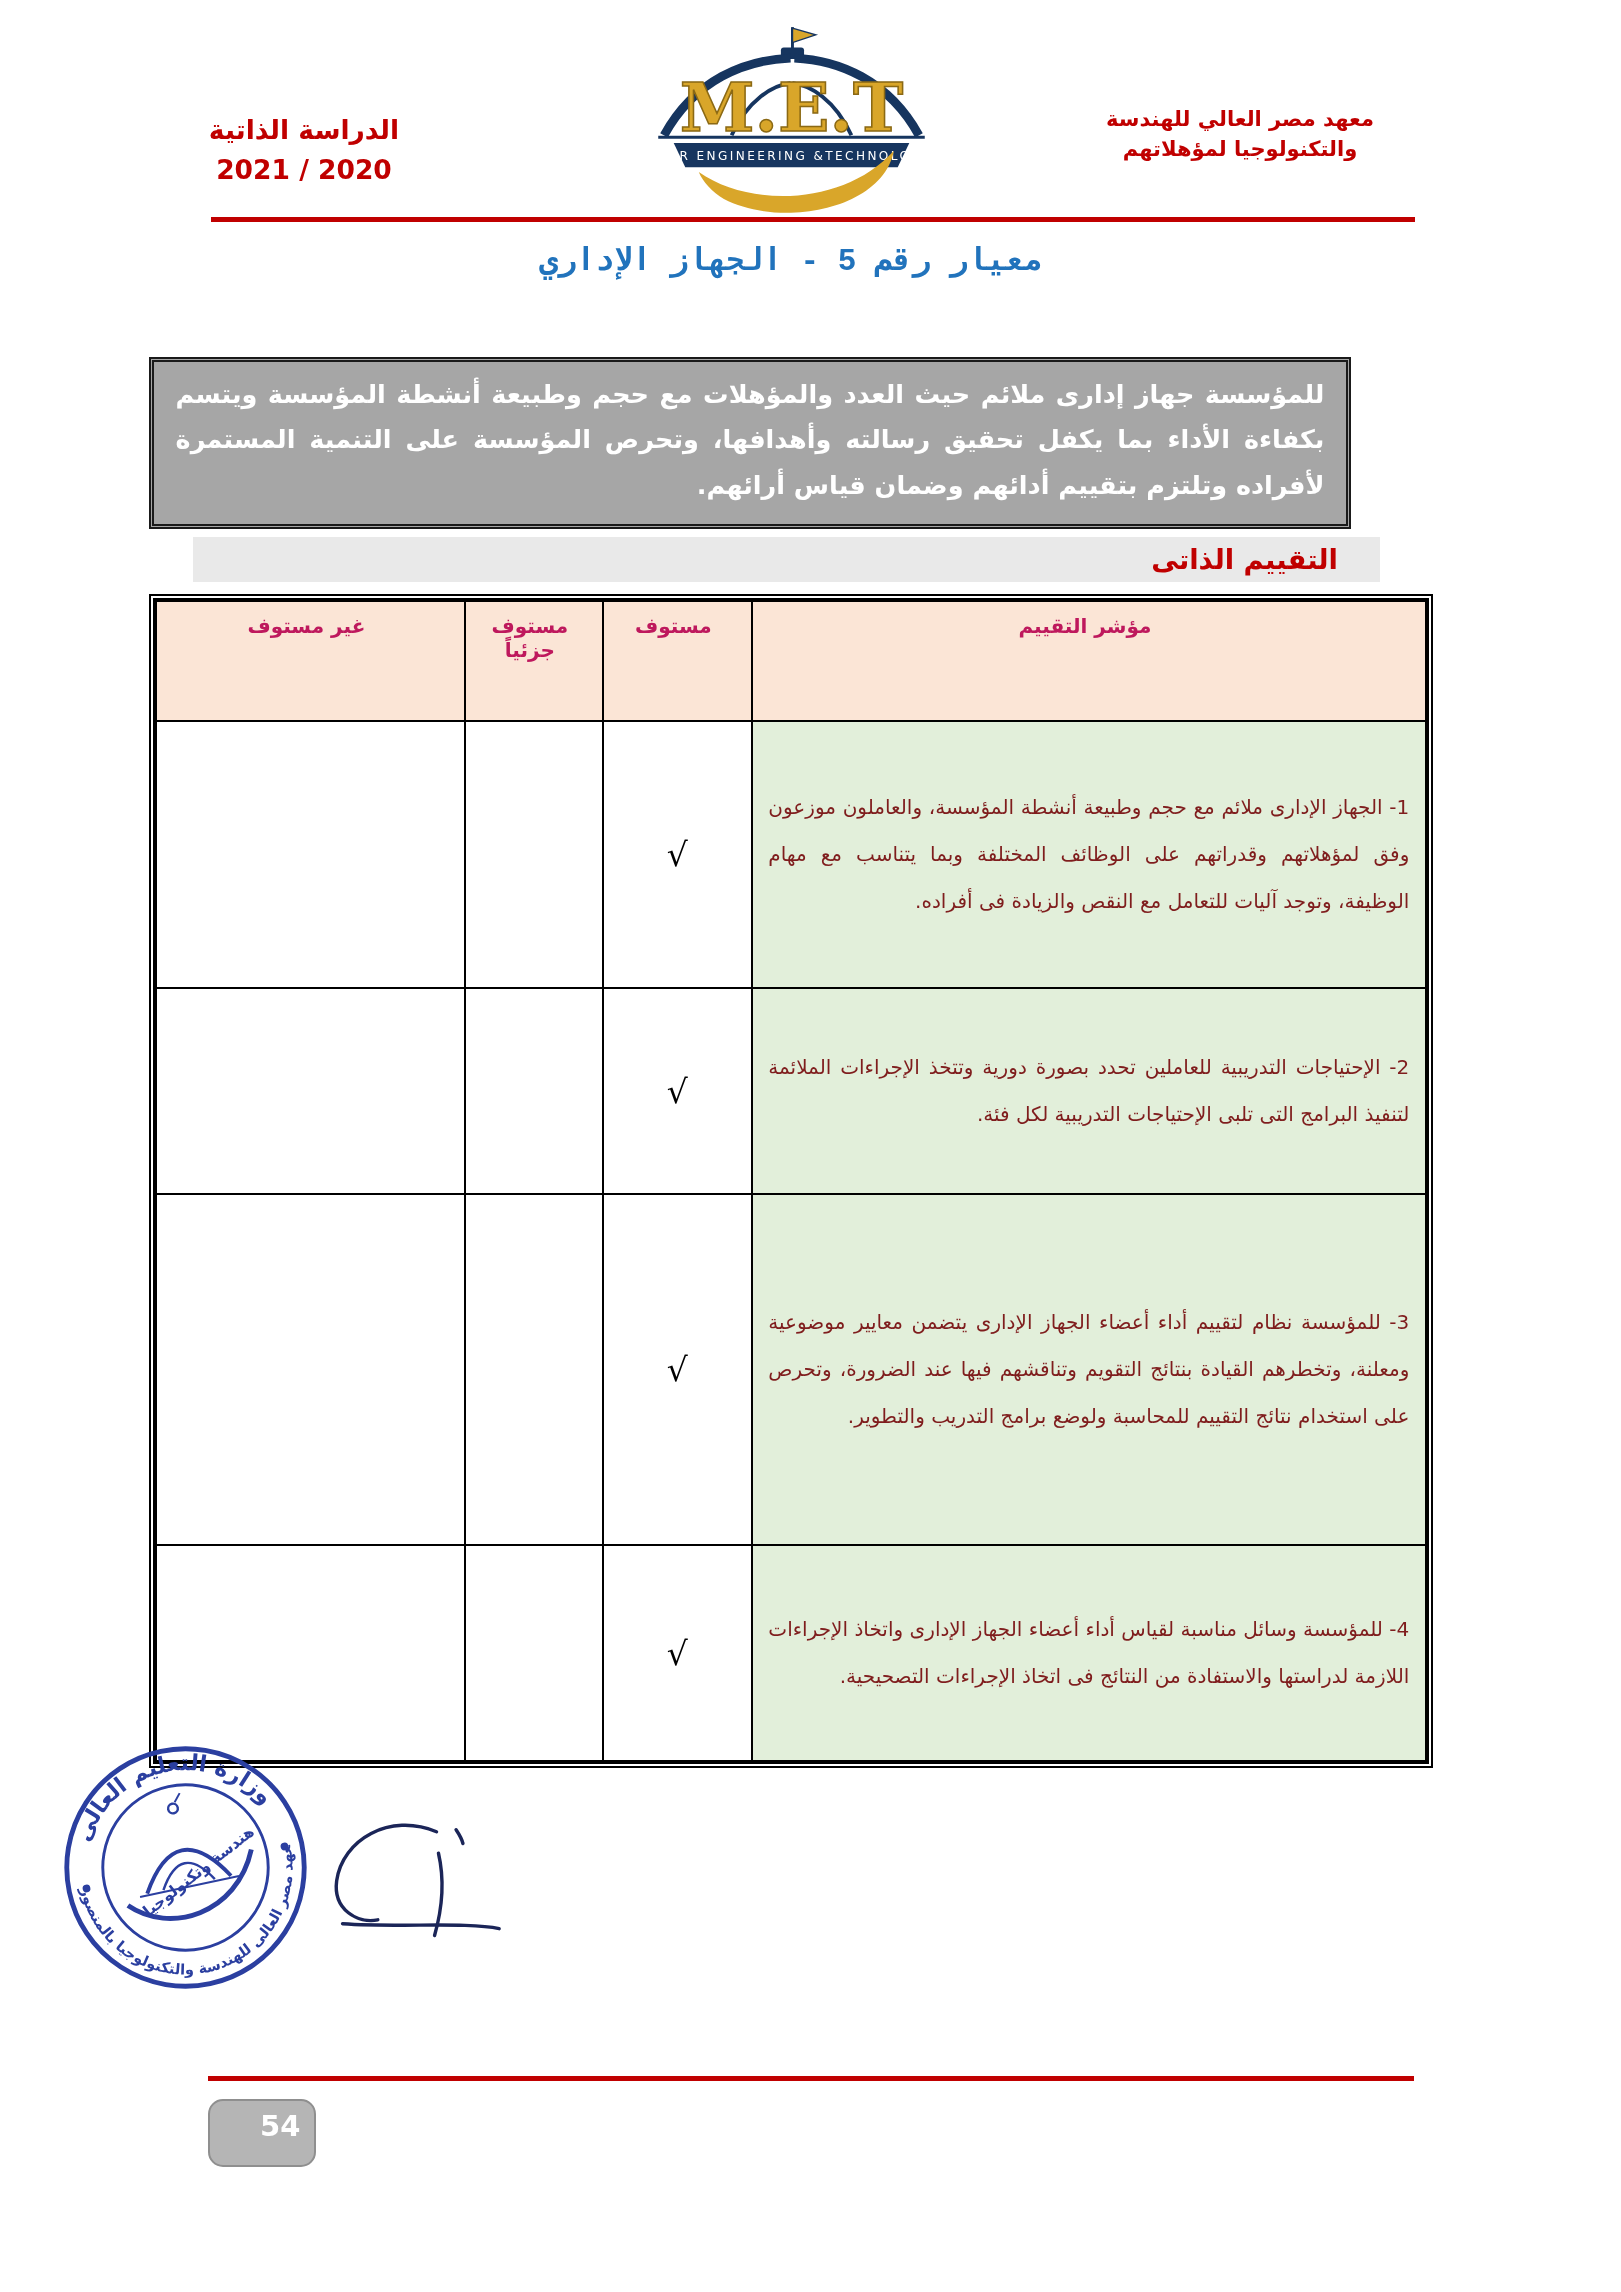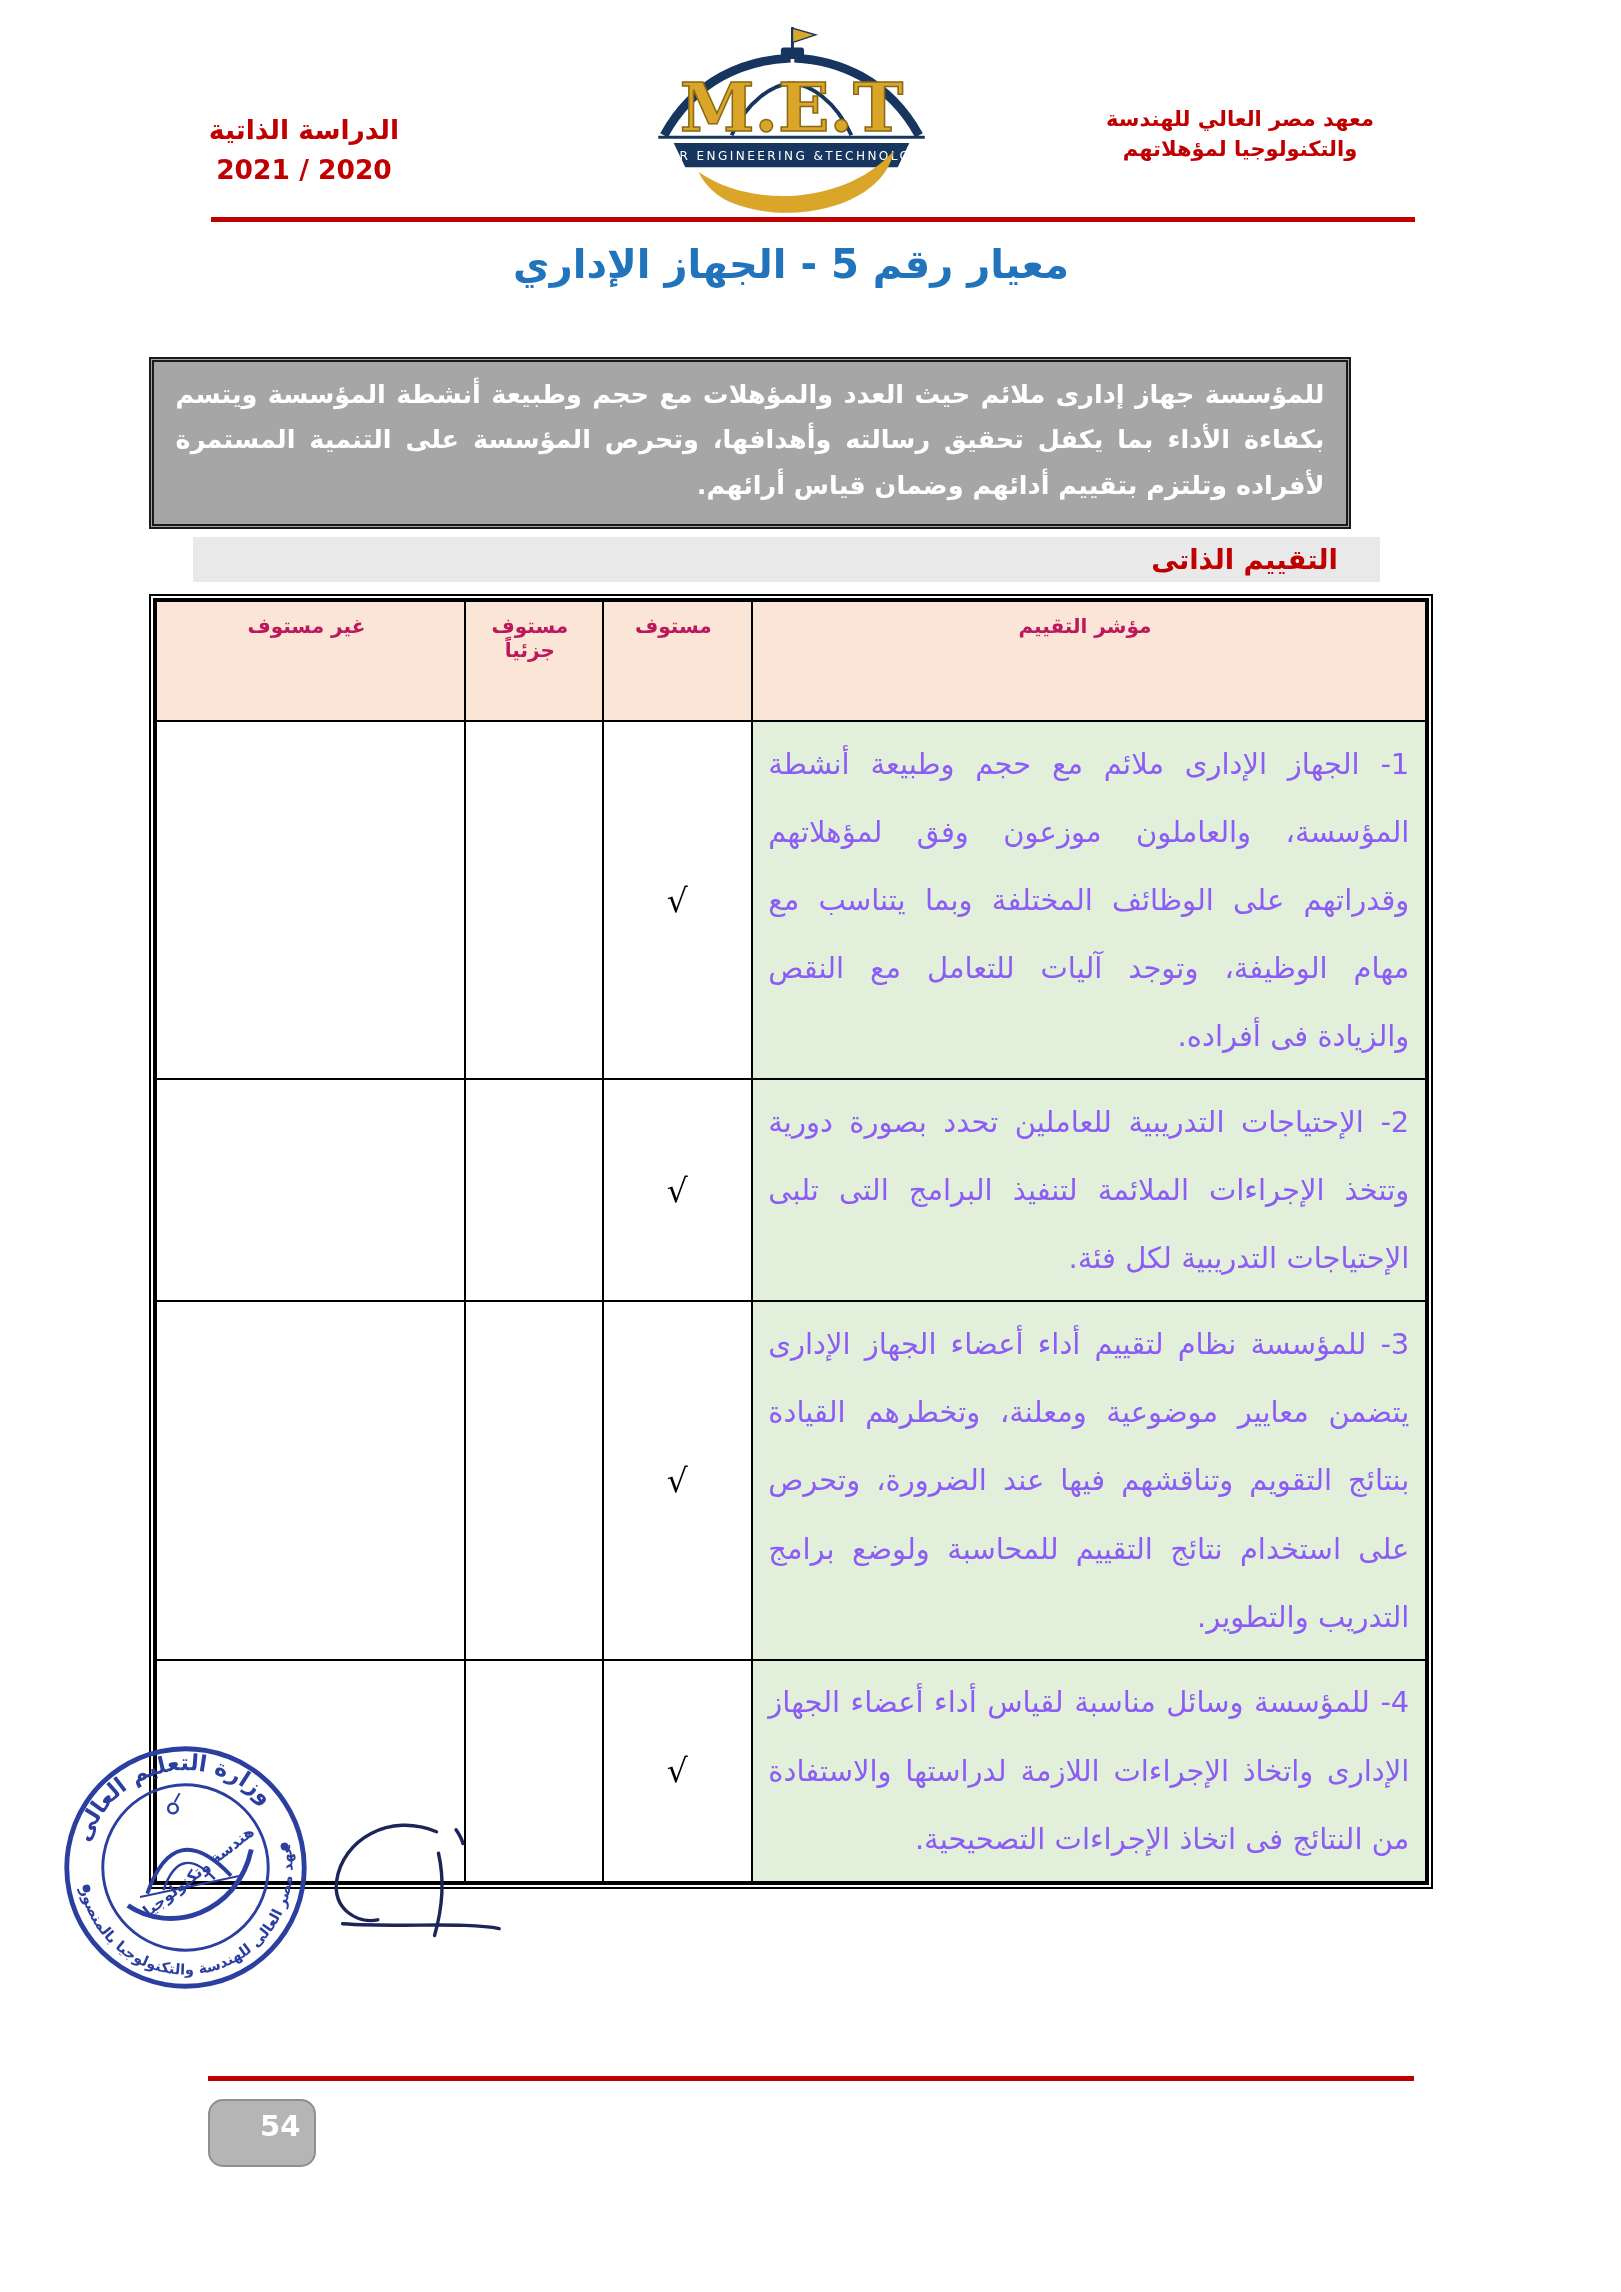--- a/index.html
+++ b/index.html
@@ -28,21 +28,21 @@
     position:absolute;left:1049px;top:104px;width:382px;text-align:center;
     color:var(--red);font-weight:bold;font-size:21px;line-height:1.45;direction:rtl;
   }
   .logo{position:absolute;left:637px;top:17.6px;width:309px;height:196px;}
   .rule{position:absolute;height:4.9px;background:var(--red);}
   .rule-top{left:211px;top:217px;width:1204px;}
   .rule-bottom{left:208px;top:2076px;width:1206px;}
   
   .title{
     position:absolute;left:149px;top:241px;width:1284px;margin:0;
-    text-align:center;color:var(--blue);font-size:40px;font-weight:bold;direction:rtl;
+    text-align:center;color:var(--blue);font-size:31px;font-weight:bold;direction:rtl;font-family:Liberation Mono, monospace;
   }
   
   .desc-box{
     position:absolute;left:149px;top:357px;width:1202px;min-height:169px;box-sizing:border-box;
     background:var(--descbg);border:5.9px double #1a1a1a;
     color:#fff;font-weight:bold;font-size:25.5px;line-height:1.78;
     padding:9.8px 21.6px 15.7px;text-align:justify;direction:rtl;
   }
   
   .section-band{
@@ -64,21 +64,21 @@
   table.assessment th, table.assessment td{border:2px solid #000;box-sizing:border-box;}
   table.assessment th{
     background:var(--peach);color:#be185d;font-size:20px;font-weight:bold;
     vertical-align:top;padding:11.8px 11.8px 0 3.9px;
   }
   th.h-indicator{vertical-align:middle;padding:0 23.5px 0 0;}
   th.h-met{text-align:center;vertical-align:middle;padding:0;}
   tr.hdr{height:120px;}
   tr.r1{height:267px;} tr.r2{height:206px;} tr.r3{height:351px;} tr.r4{height:216px;}
   td.indicator{
-    background:var(--green);color:#8b5cf6;font-size:29px;line-height:2.35;
+    background:var(--green);color:#7f1d1d;font-size:20px;line-height:2.35;
     padding:7.8px 15.7px;text-align:justify;vertical-align:middle;margin-top:8px;
   }
   td.check{
     background:#fff;text-align:center;vertical-align:middle;
     font-size:33px;color:#000;font-weight:normal;
   }
   td.empty{background:#fff;}
   
   .stamp{position:absolute;left:59px;top:1741px;width:253px;height:253px;transform:rotate(-12deg);}
   .signature{position:absolute;left:321px;top:1809px;width:186px;height:159px;}

